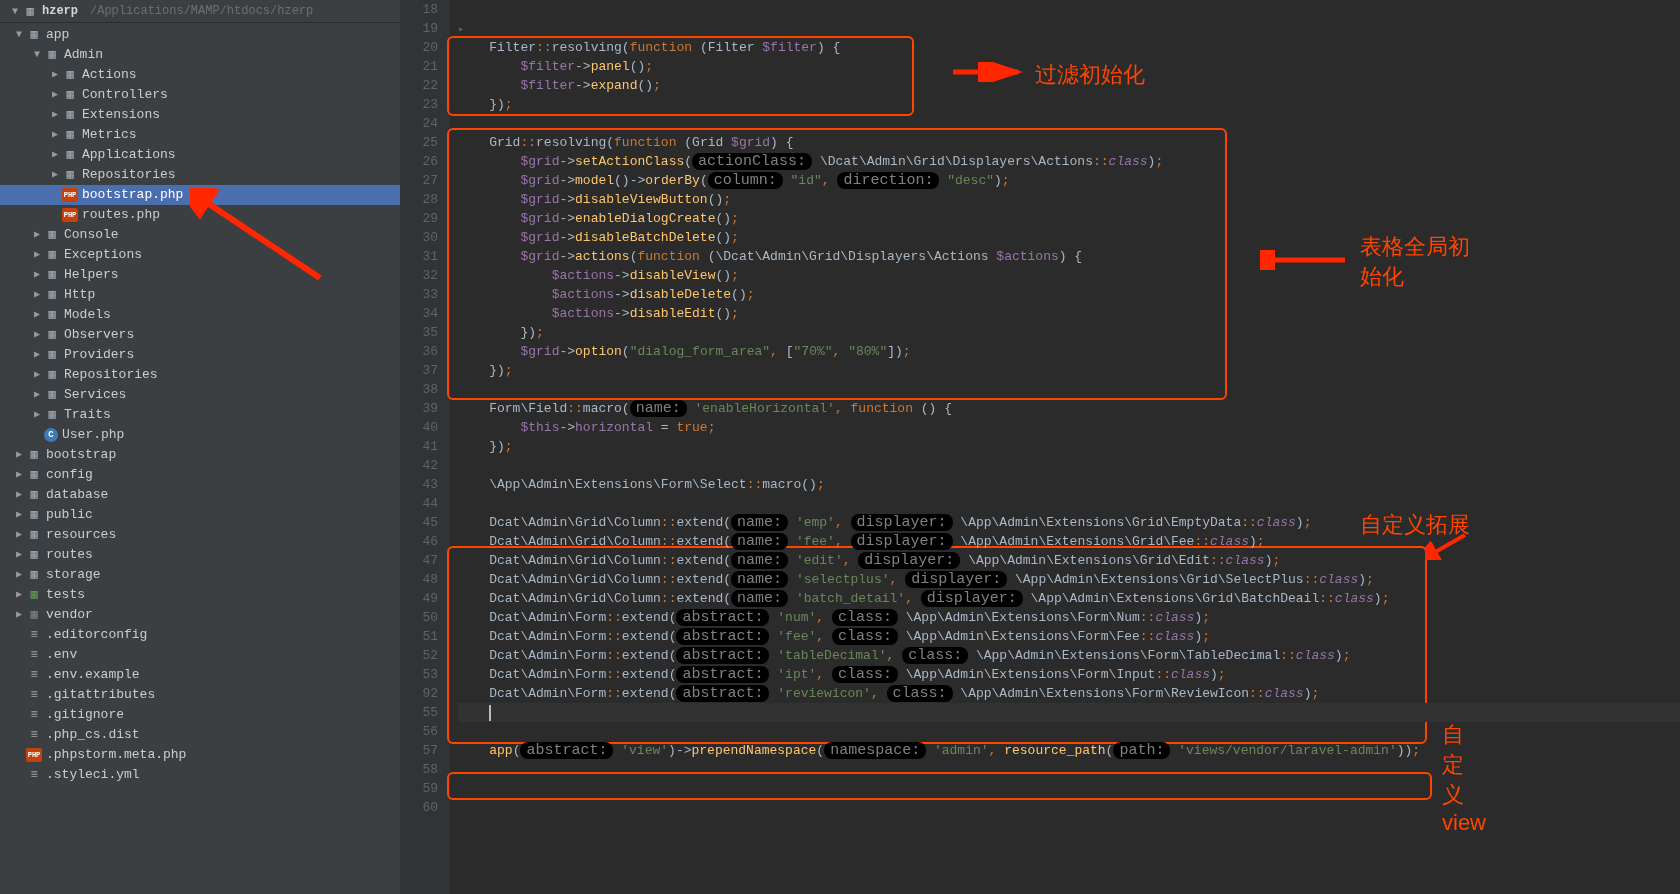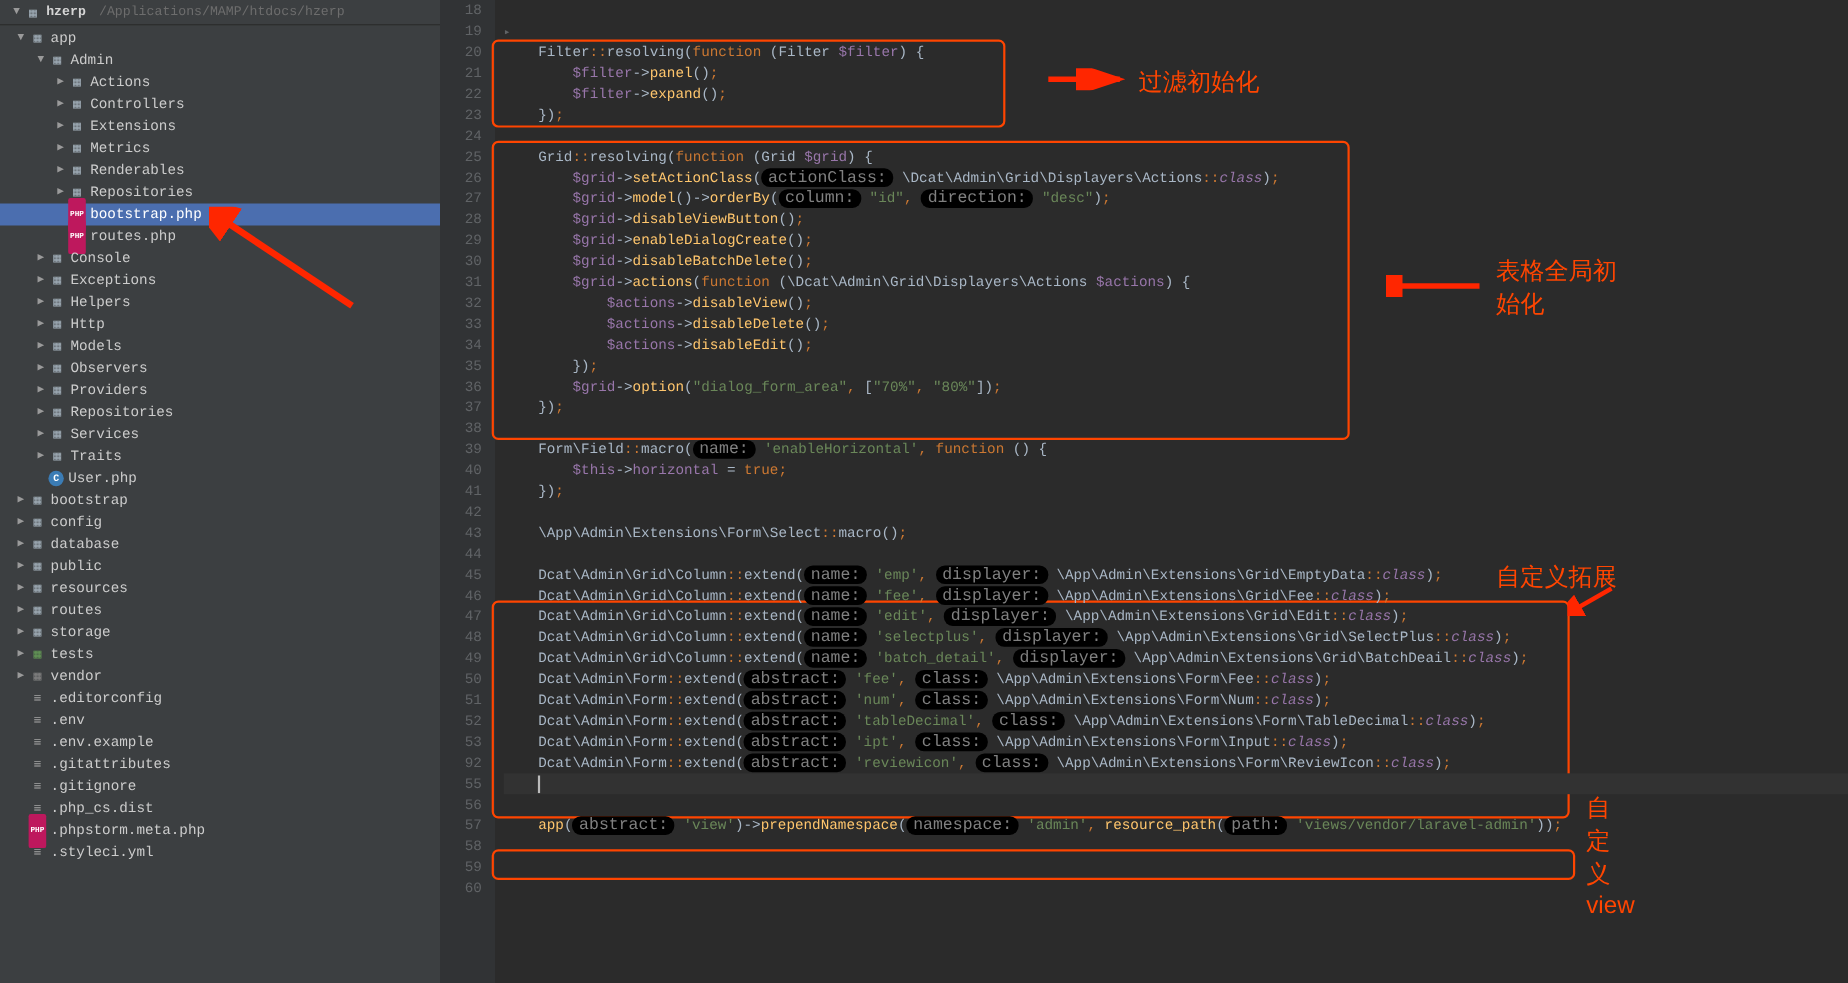--- a/index.html
+++ b/index.html
@@ -61,27 +61,27 @@
   display: inline-flex;
   align-items: center;
   justify-content: center;
   margin-right: 4px;
   font-size: 12px;
 }
 .icon.folder { color: #9eabb5; }
 .icon.folder.tests { color: #629755; }
 .icon.folder.vendor { color: #808080; }
 .icon.php-file {
-  background: #be185d;
+  background: #c2410c;
   color: #fff;
   font-size: 7px;
   font-weight: bold;
   border-radius: 2px;
   width: 16px;
-  height: 31px;
+  height: 14px;
 }
 .icon.file {
   color: #a5a5a5;
 }
 .icon.class-circle {
   background: #3b7cb5;
   color: #fff;
   border-radius: 50%;
   width: 14px;
   height: 14px;
@@ -209,21 +209,21 @@
         <span>Extensions</span>
       </div>
       <div class="tree-row" style="padding-left: 48px;">
         <span class="chevron">▶</span>
         <span class="icon folder">▦</span>
         <span>Metrics</span>
       </div>
       <div class="tree-row" style="padding-left: 48px;">
         <span class="chevron">▶</span>
         <span class="icon folder">▦</span>
-        <span>Renderables</span>
+        <span>Applications</span>
       </div>
       <div class="tree-row" style="padding-left: 48px;">
         <span class="chevron">▶</span>
         <span class="icon folder">▦</span>
         <span>Repositories</span>
       </div>
       <div class="tree-row selected" style="padding-left: 48px;">
         <span class="chevron"></span>
         <span class="icon php-file">PHP</span>
         <span>bootstrap.php</span>
@@ -500,22 +500,22 @@
       <div class="code-line">        <span class="var">$this</span>-&gt;<span class="var">horizontal</span> = <span class="true-kw">true</span><span class="punct">;</span></div>
       <div class="code-line">    })<span class="punct">;</span></div>
       <div class="code-line"></div>
       <div class="code-line">    \App\Admin\Extensions\Form\Select<span class="punct">::</span><span class="func static-call">macro</span>()<span class="punct">;</span></div>
       <div class="code-line"></div>
       <div class="code-line">    Dcat\Admin\Grid\Column<span class="punct">::</span><span class="func static-call">extend</span>(<span class="comment-hint">name:</span> <span class="string">'emp'</span><span class="punct">,</span> <span class="comment-hint">displayer:</span> \App\Admin\Extensions\Grid\EmptyData<span class="punct">::</span><span class="const">class</span>)<span class="punct">;</span></div>
       <div class="code-line">    Dcat\Admin\Grid\Column<span class="punct">::</span><span class="func static-call">extend</span>(<span class="comment-hint">name:</span> <span class="string">'fee'</span><span class="punct">,</span> <span class="comment-hint">displayer:</span> \App\Admin\Extensions\Grid\Fee<span class="punct">::</span><span class="const">class</span>)<span class="punct">;</span></div>
       <div class="code-line">    Dcat\Admin\Grid\Column<span class="punct">::</span><span class="func static-call">extend</span>(<span class="comment-hint">name:</span> <span class="string">'edit'</span><span class="punct">,</span> <span class="comment-hint">displayer:</span> \App\Admin\Extensions\Grid\Edit<span class="punct">::</span><span class="const">class</span>)<span class="punct">;</span></div>
       <div class="code-line">    Dcat\Admin\Grid\Column<span class="punct">::</span><span class="func static-call">extend</span>(<span class="comment-hint">name:</span> <span class="string">'selectplus'</span><span class="punct">,</span> <span class="comment-hint">displayer:</span> \App\Admin\Extensions\Grid\SelectPlus<span class="punct">::</span><span class="const">class</span>)<span class="punct">;</span></div>
       <div class="code-line">    Dcat\Admin\Grid\Column<span class="punct">::</span><span class="func static-call">extend</span>(<span class="comment-hint">name:</span> <span class="string">'batch_detail'</span><span class="punct">,</span> <span class="comment-hint">displayer:</span> \App\Admin\Extensions\Grid\BatchDeail<span class="punct">::</span><span class="const">class</span>)<span class="punct">;</span></div>
+      <div class="code-line">    Dcat\Admin\Form<span class="punct">::</span><span class="func static-call">extend</span>(<span class="comment-hint">abstract:</span> <span class="string">'num'</span><span class="punct">,</span> <span class="comment-hint">class:</span> \App\Admin\Extensions\Form\Num<span class="punct">::</span><span class="const">class</span>)<span class="punct">;</span></div>
       <div class="code-line">    Dcat\Admin\Form<span class="punct">::</span><span class="func static-call">extend</span>(<span class="comment-hint">abstract:</span> <span class="string">'fee'</span><span class="punct">,</span> <span class="comment-hint">class:</span> \App\Admin\Extensions\Form\Fee<span class="punct">::</span><span class="const">class</span>)<span class="punct">;</span></div>
-      <div class="code-line">    Dcat\Admin\Form<span class="punct">::</span><span class="func static-call">extend</span>(<span class="comment-hint">abstract:</span> <span class="string">'num'</span><span class="punct">,</span> <span class="comment-hint">class:</span> \App\Admin\Extensions\Form\Num<span class="punct">::</span><span class="const">class</span>)<span class="punct">;</span></div>
       <div class="code-line">    Dcat\Admin\Form<span class="punct">::</span><span class="func static-call">extend</span>(<span class="comment-hint">abstract:</span> <span class="string">'tableDecimal'</span><span class="punct">,</span> <span class="comment-hint">class:</span> \App\Admin\Extensions\Form\TableDecimal<span class="punct">::</span><span class="const">class</span>)<span class="punct">;</span></div>
       <div class="code-line">    Dcat\Admin\Form<span class="punct">::</span><span class="func static-call">extend</span>(<span class="comment-hint">abstract:</span> <span class="string">'ipt'</span><span class="punct">,</span> <span class="comment-hint">class:</span> \App\Admin\Extensions\Form\Input<span class="punct">::</span><span class="const">class</span>)<span class="punct">;</span></div>
       <div class="code-line">    Dcat\Admin\Form<span class="punct">::</span><span class="func static-call">extend</span>(<span class="comment-hint">abstract:</span> <span class="string">'reviewicon'</span><span class="punct">,</span> <span class="comment-hint">class:</span> \App\Admin\Extensions\Form\ReviewIcon<span class="punct">::</span><span class="const">class</span>)<span class="punct">;</span></div>
       <div class="code-line caret-line">    <span class="caret"></span></div>
       <div class="code-line"></div>
       <div class="code-line">    <span class="func">app</span>(<span class="comment-hint">abstract:</span> <span class="string">'view'</span>)-&gt;<span class="func">prependNamespace</span>(<span class="comment-hint">namespace:</span> <span class="string">'admin'</span><span class="punct">,</span> <span class="func">resource_path</span>(<span class="comment-hint">path:</span> <span class="string">'views/vendor/laravel-admin'</span>))<span class="punct">;</span></div>
       <div class="code-line"></div>
     </div>
 </div>
 

